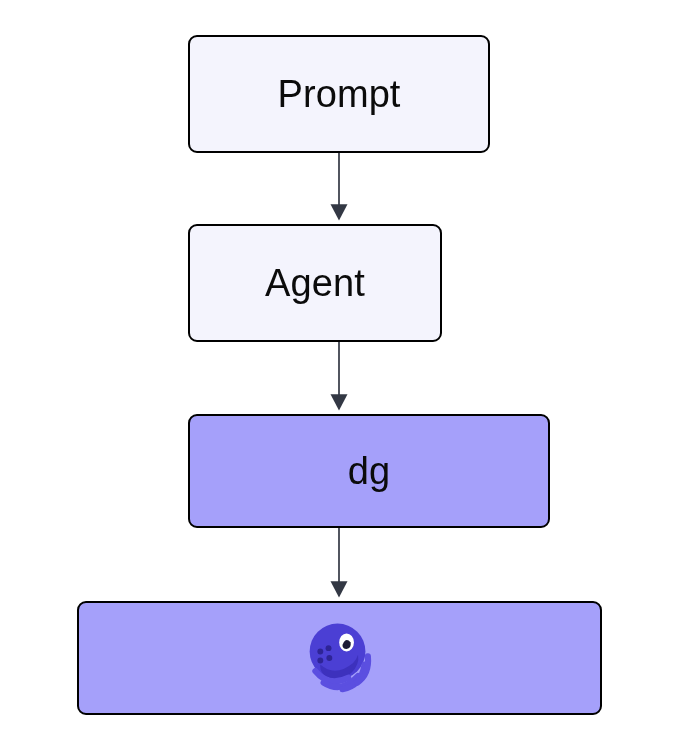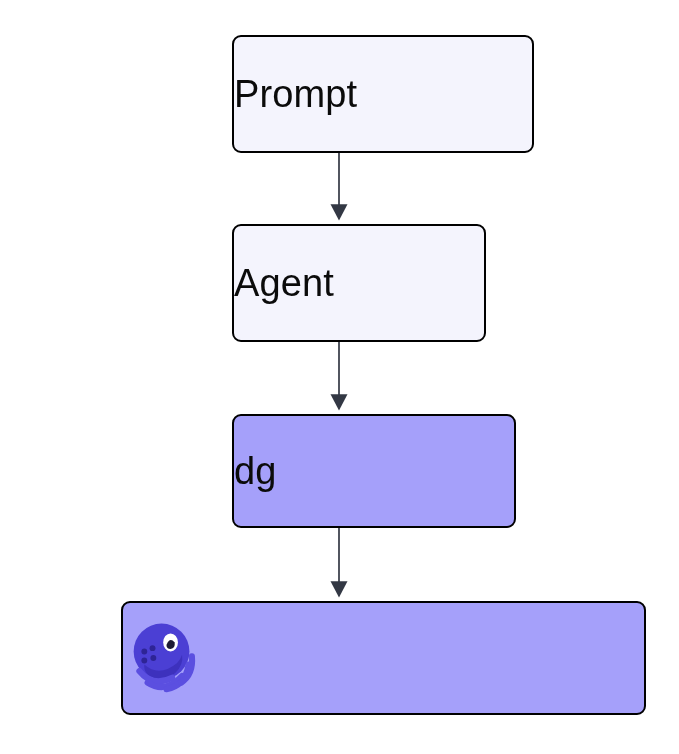--- a/index.html
+++ b/index.html
@@ -23,21 +23,21 @@
     height: 754px;
   }
 
   .node-box {
     position: absolute;
     box-sizing: border-box;
     border: 2.6px solid #000000;
     border-radius: 9px;
     display: flex;
     align-items: center;
-    margin-left: 44px;
+    justify-content: center;
   }
 
   .node-label {
     font-family: "Liberation Sans", sans-serif;
     font-size: 38px;
     line-height: 1;
     color: #0b0b0b;
     letter-spacing: 0.1px;
     white-space: nowrap;
     -webkit-font-smoothing: antialiased;
@@ -47,21 +47,21 @@
     background: #f4f4fd;
   }
 
   .node-highlight {
     background: #a5a0fa;
   }
 
   
   #node-prompt { left: 188px; top: 35px;  width: 302px; height: 118px; }
   #node-agent  { left: 188px; top: 224px; width: 254px; height: 118px; }
-  #node-dg     { left: 188px; top: 414px; width: 284px; height: 114px; }
+  #node-dg     { left: 188px; top: 414px; width: 362px; height: 114px; }
   #node-octopus{ left: 77px;  top: 601px; width: 525px; height: 114px; }
 
   .edges-layer {
     position: absolute;
     left: 0;
     top: 0;
     width: 679px;
     height: 754px;
     pointer-events: none;
   }

